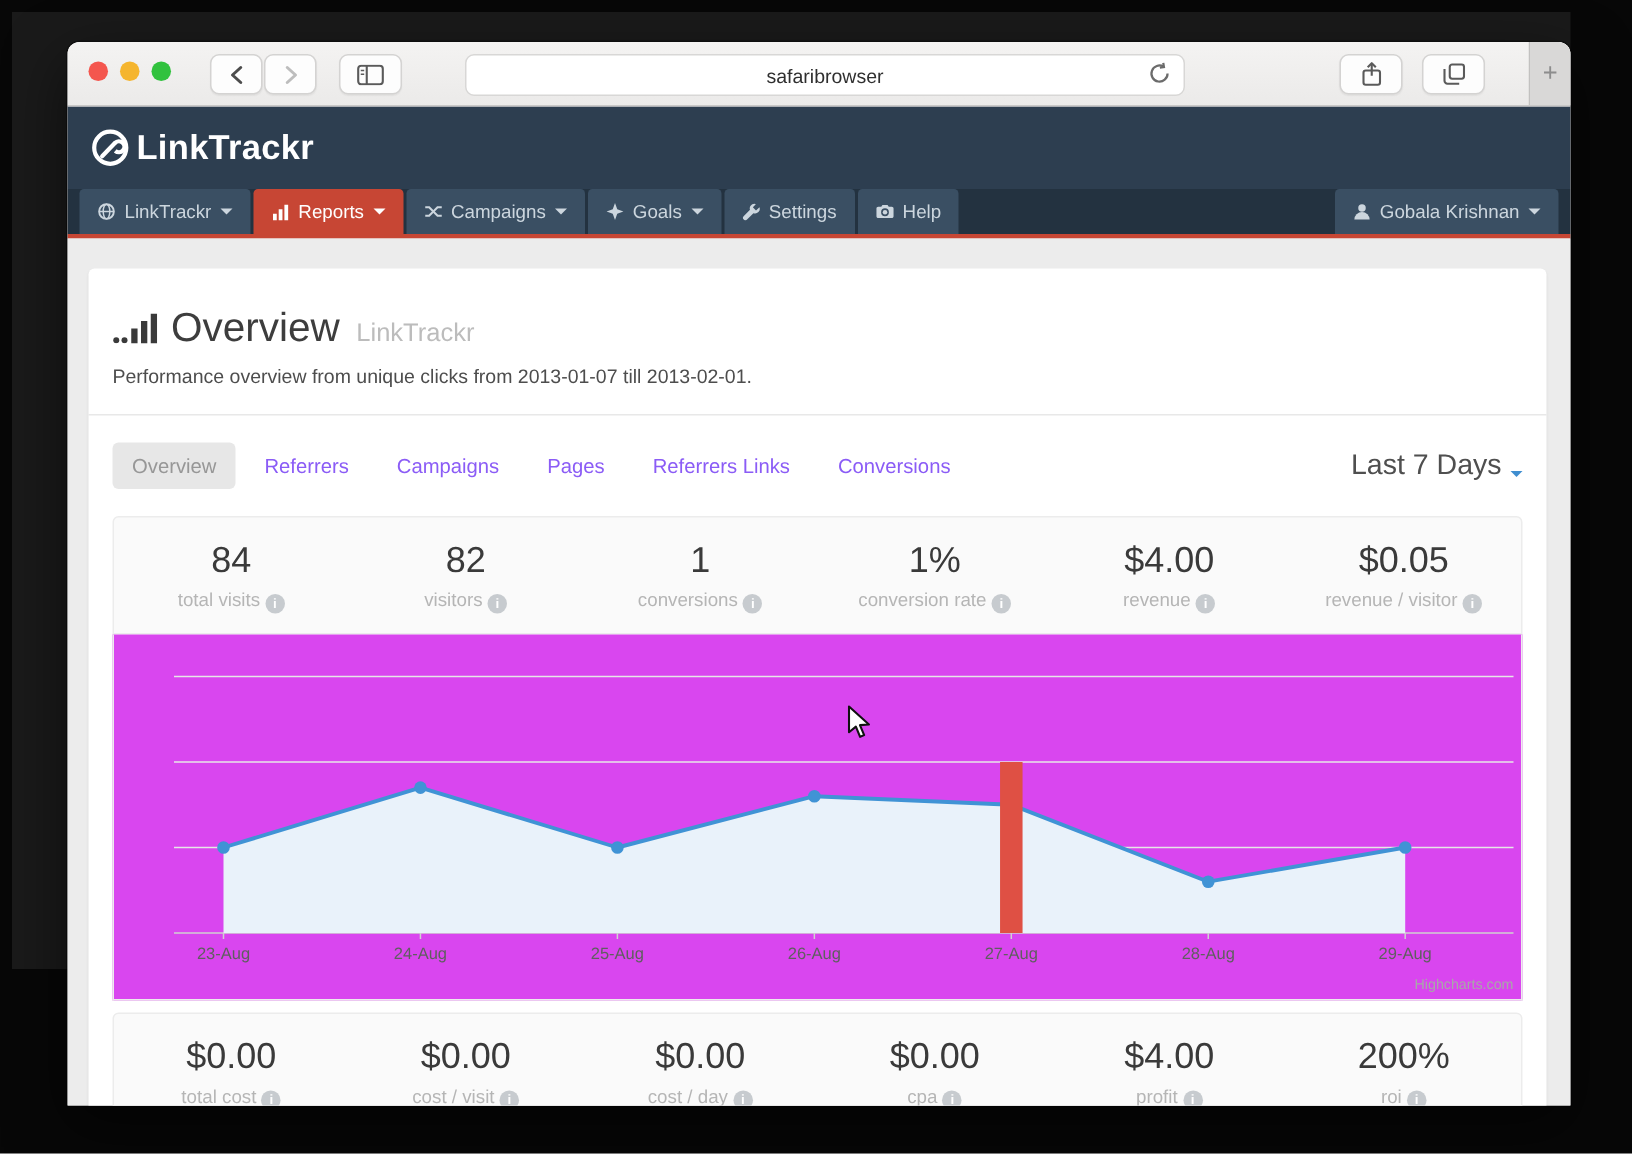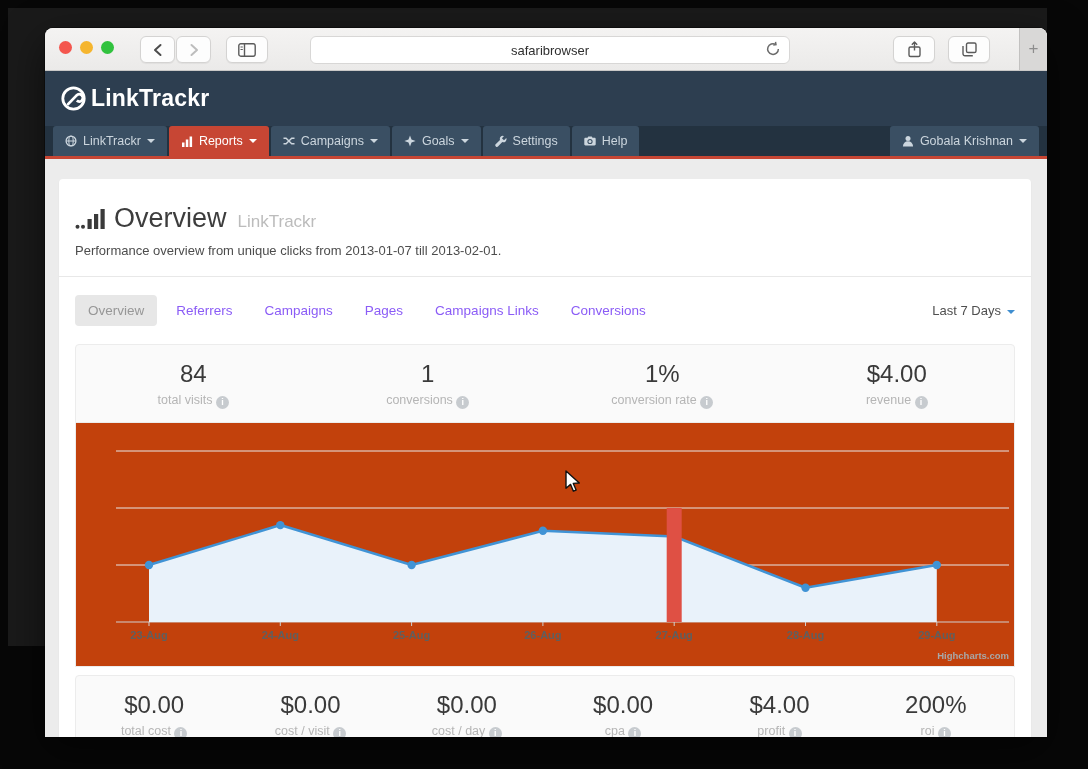--- a/index.html
+++ b/index.html
@@ -41,32 +41,32 @@
   .card{background:#fff;margin:20px 16px 0 14px;border-radius:4px;box-shadow:0 1px 2px rgba(0,0,0,.06);}
   .card-head{padding:24px 16px 18px;border-bottom:1px solid #e8e8e8;}
   .title-line{display:flex;align-items:center;gap:9px;}
   .page-title{font-size:27px;color:#3d3d3d;}
   .title-suffix{font-size:17px;color:#bcbcbc;margin-left:2px;margin-top:6px;}
   .subtitle{font-size:13px;color:#4d4d4d;margin-top:9px;}
   .tabs-row{display:flex;align-items:center;padding:18px 16px 18px;}
   .tabs{display:flex;gap:6px;align-items:center;}
   .tab{font-size:13.5px;color:#8b5cf6;padding:8px 13px;border-radius:4px;cursor:default;white-space:nowrap;}
   .tab.active{background:#e7e7e7;color:#979797;}
-  .daterange{margin-left:auto;display:flex;align-items:flex-end;gap:6px;font-size:13px;color:#4f4f4f;}
+  .daterange{margin-left:auto;display:flex;align-items:flex-end;gap:6px;font-size:19px;color:#4f4f4f;}
   .daterange .caret{border-top-color:#3f8ed0;margin-top:3px;}
   .panel{margin:0 16px;}
   .stats{display:flex;background:#fafafa;border:1px solid #ececec;}
   .stats.top{border-radius:4px 4px 0 0;}
   .stats.bottom{border-radius:4px;margin-top:8px;margin-bottom:10px;}
   .stat{flex:1;text-align:center;padding:15px 0 13px;}
   .sval{font-size:24px;color:#3a3a3a;}
   .slab{font-size:12.5px;color:#b5b5b5;margin-top:5px;}
   .info{display:inline-block;width:13px;height:13px;border-radius:50%;background:#c7cbcf;color:#fff;
         font-size:9px;font-weight:bold;line-height:13px;text-align:center;vertical-align:-1px;font-style:normal;}
-  .chart-panel{position:relative;height:243px;background:#c2410c;border:1px solid #ececec;border-top:none;font-weight:bold;}
+  .chart-panel{position:relative;height:243px;background:#d946ef;border:1px solid #ececec;border-top:none;}
   .chart-panel svg{position:absolute;left:0;top:0;width:100%;height:100%;font-family:"Liberation Sans","DejaVu Sans",sans-serif;}
   .cursor{position:absolute;left:557px;top:462px;z-index:50;pointer-events:none;}
 </style>
 </head>
 <body>
 
 <div class="matte">
   <div class="window">
 
     <div class="titlebar">
@@ -222,45 +222,53 @@
           </div>
           <div class="subtitle">Performance overview from unique clicks from 2013-01-07 till 2013-02-01.</div>
         </div>
 
         <div class="tabs-row">
           <div class="tabs" id="tabs">
               <a class="tab active">Overview</a>
               <a class="tab">Referrers</a>
               <a class="tab">Campaigns</a>
               <a class="tab">Pages</a>
-              <a class="tab">Campaigns Links</a>
+              <a class="tab">Referrers Links</a>
               <a class="tab">Conversions</a>
             </div>
           <a class="daterange">
             <span>Last 7 Days</span>
             <span class="caret"></span>
           </a>
         </div>
 
         <div class="panel stats top" id="stats-top">
             <div class="stat">
               <div class="sval">84</div>
               <div class="slab">total visits <span class="info">i</span></div>
             </div>
             <div class="stat">
+              <div class="sval">82</div>
+              <div class="slab">visitors <span class="info">i</span></div>
+            </div>
+            <div class="stat">
               <div class="sval">1</div>
               <div class="slab">conversions <span class="info">i</span></div>
             </div>
             <div class="stat">
               <div class="sval">1%</div>
               <div class="slab">conversion rate <span class="info">i</span></div>
             </div>
             <div class="stat">
               <div class="sval">$4.00</div>
               <div class="slab">revenue <span class="info">i</span></div>
+            </div>
+            <div class="stat">
+              <div class="sval">$0.05</div>
+              <div class="slab">revenue / visitor <span class="info">i</span></div>
             </div>
           </div>
 
         <div class="panel chart-panel">
           <svg id="chart-svg" viewBox="0 0 938 243" preserveAspectRatio="none">
               <line x1="40" x2="933" y1="142" y2="142" stroke="#e7e7e7" stroke-width="1"></line>
               <line x1="40" x2="933" y1="85" y2="85" stroke="#e7e7e7" stroke-width="1"></line>
               <line x1="40" x2="933" y1="28" y2="28" stroke="#e7e7e7" stroke-width="1"></line>
               <line x1="40" x2="933" y1="199" y2="199" stroke="#d0d0d0" stroke-width="1"></line>
               <polygon points="73,142 204.3,102.1 335.6,142 466.90000000000003,107.8 598.2,113.5 729.5,164.8 860.8000000000001,142 860.8000000000001,199 73,199" fill="#e9f2fa"></polygon>

